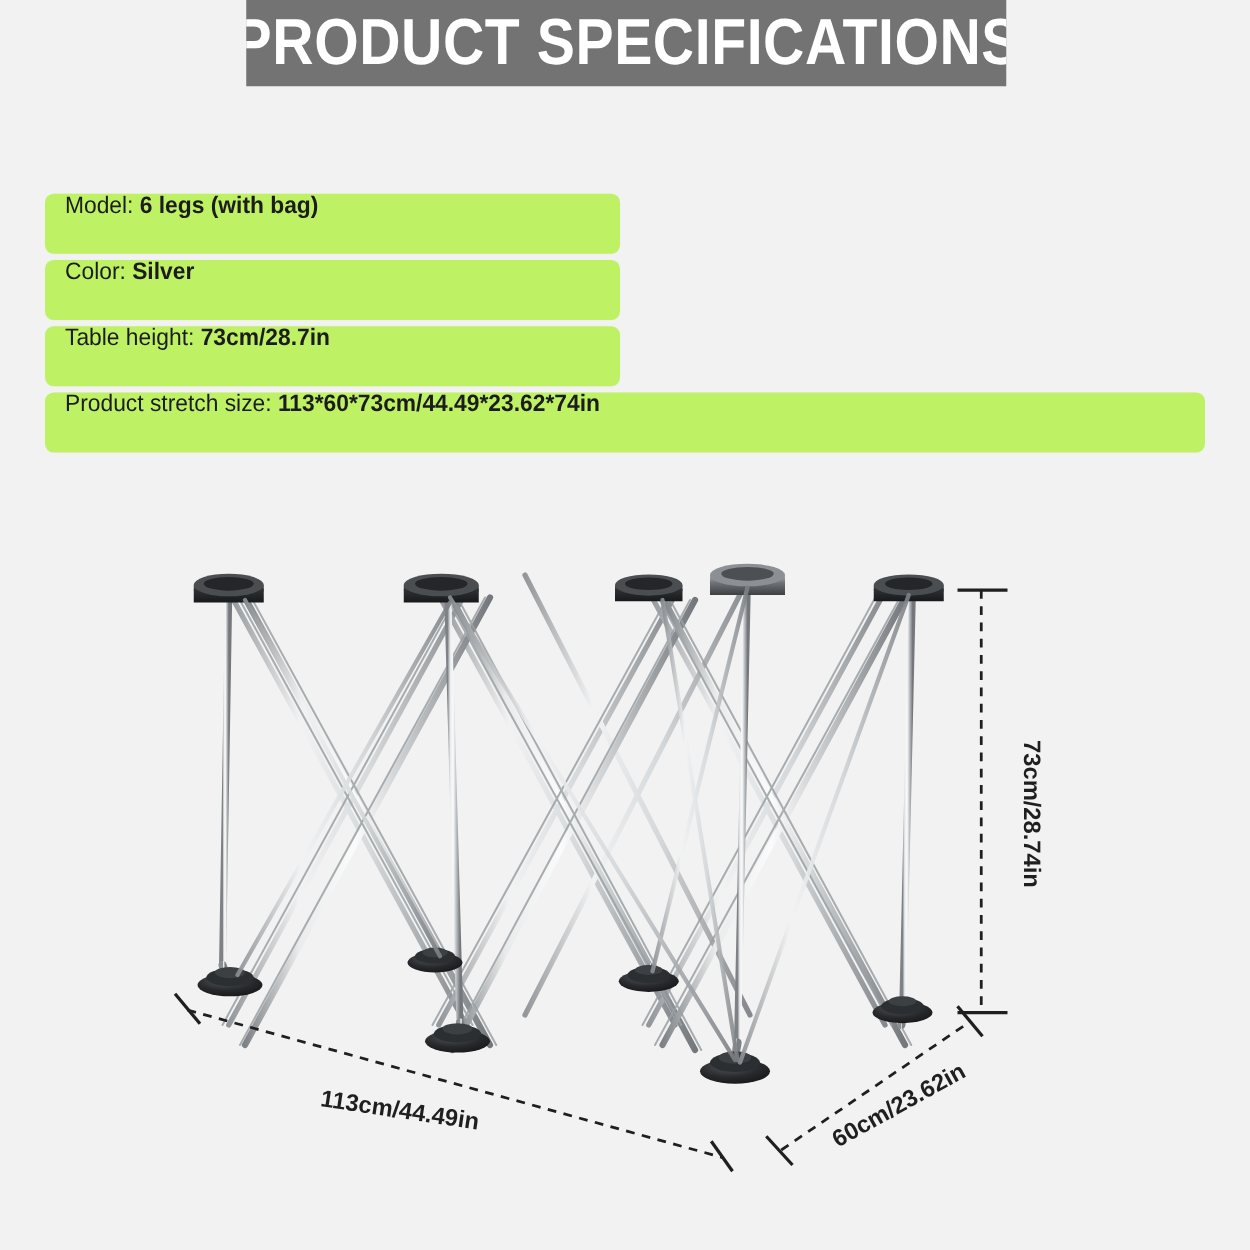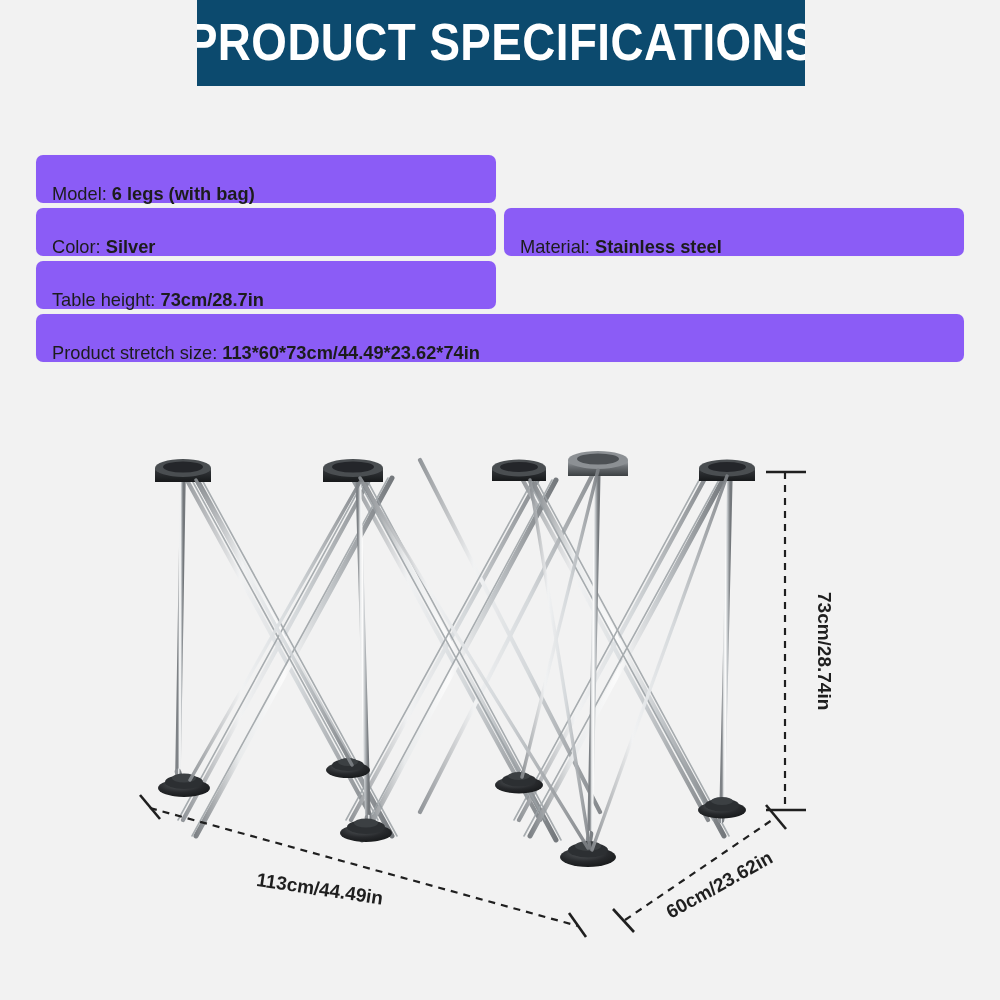--- a/index.html
+++ b/index.html
@@ -15,22 +15,22 @@
     position: relative;
     -webkit-font-smoothing: antialiased;
   }
 
   
   .banner {
     position: absolute;
     left: 197px;
     top: 0px;
     width: 608px;
-    height: 86px;
-    background: #0c4a6e;
+    height: 69px;
+    background: #737373;
     display: flex;
     align-items: center;
     justify-content: center;
     overflow: hidden;
   }
   .banner-title {
     color: #ffffff;
     font-family: "Liberation Sans Narrow", "Liberation Sans", sans-serif;
     font-weight: bold;
     font-size: 52px;
@@ -48,25 +48,25 @@
     left: 36px;
     top: 155px;
     width: 928px;
   }
   .spec-row {
     display: flex;
     gap: 8px;
     margin-bottom: 5px;
   }
   .spec-cell {
-    background: #8b5cf6;
+    background: #bef264;
     border-radius: 7px;
     height: 48px;
     display: flex;
-    align-items: flex-end;
+    align-items: flex-start;
     padding: 0 0 0 16px;
     box-sizing: border-box;
     box-shadow: 0 0 0 0.5px rgba(0,0,0,0.015);
   }
   .spec-cell.half { width: 460px; flex: 0 0 460px; }
   .spec-cell.full { width: 928px; flex: 0 0 928px; }
 
   .spec-text {
     font-size: 19px;
     color: #1c1c1c;
@@ -127,23 +127,20 @@
 
   <div class="spec-row">
     <div class="spec-cell half">
       <span class="spec-text"><span class="spec-label">Model: </span><span class="spec-value">6 legs (with bag)</span></span>
     </div>
   </div>
 
   <div class="spec-row">
     <div class="spec-cell half">
       <span class="spec-text"><span class="spec-label">Color: </span><span class="spec-value">Silver</span></span>
-    </div>
-    <div class="spec-cell half">
-      <span class="spec-text"><span class="spec-label">Material: </span><span class="spec-value">Stainless steel</span></span>
     </div>
   </div>
 
   <div class="spec-row">
     <div class="spec-cell half">
       <span class="spec-text"><span class="spec-label">Table height: </span><span class="spec-value">73cm/28.7in</span></span>
     </div>
   </div>
 
   <div class="spec-row">

